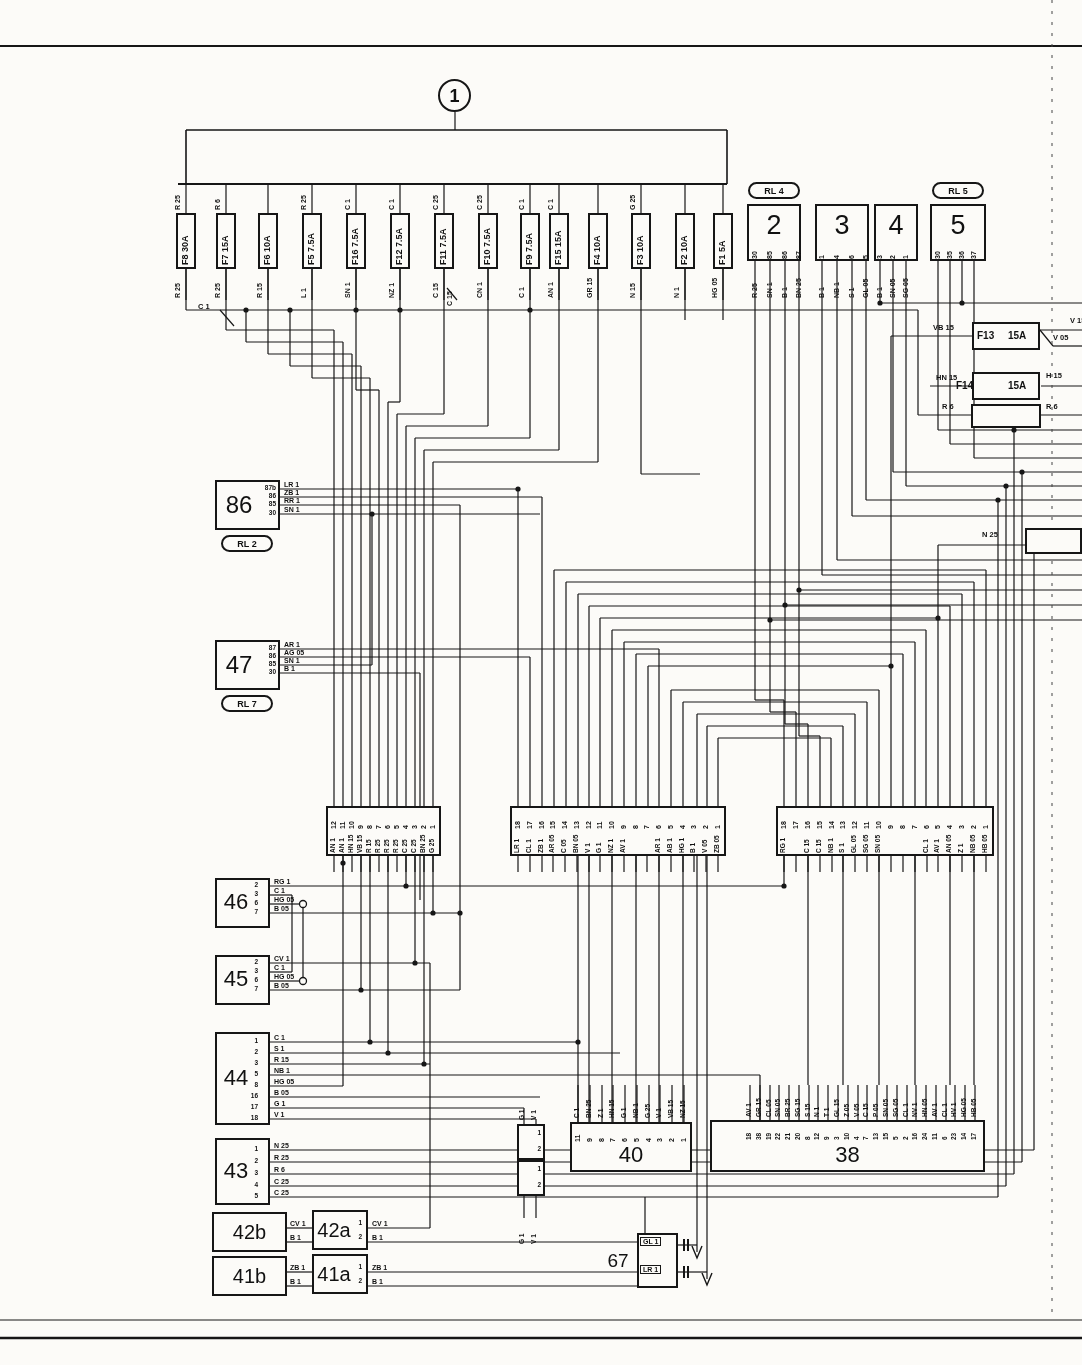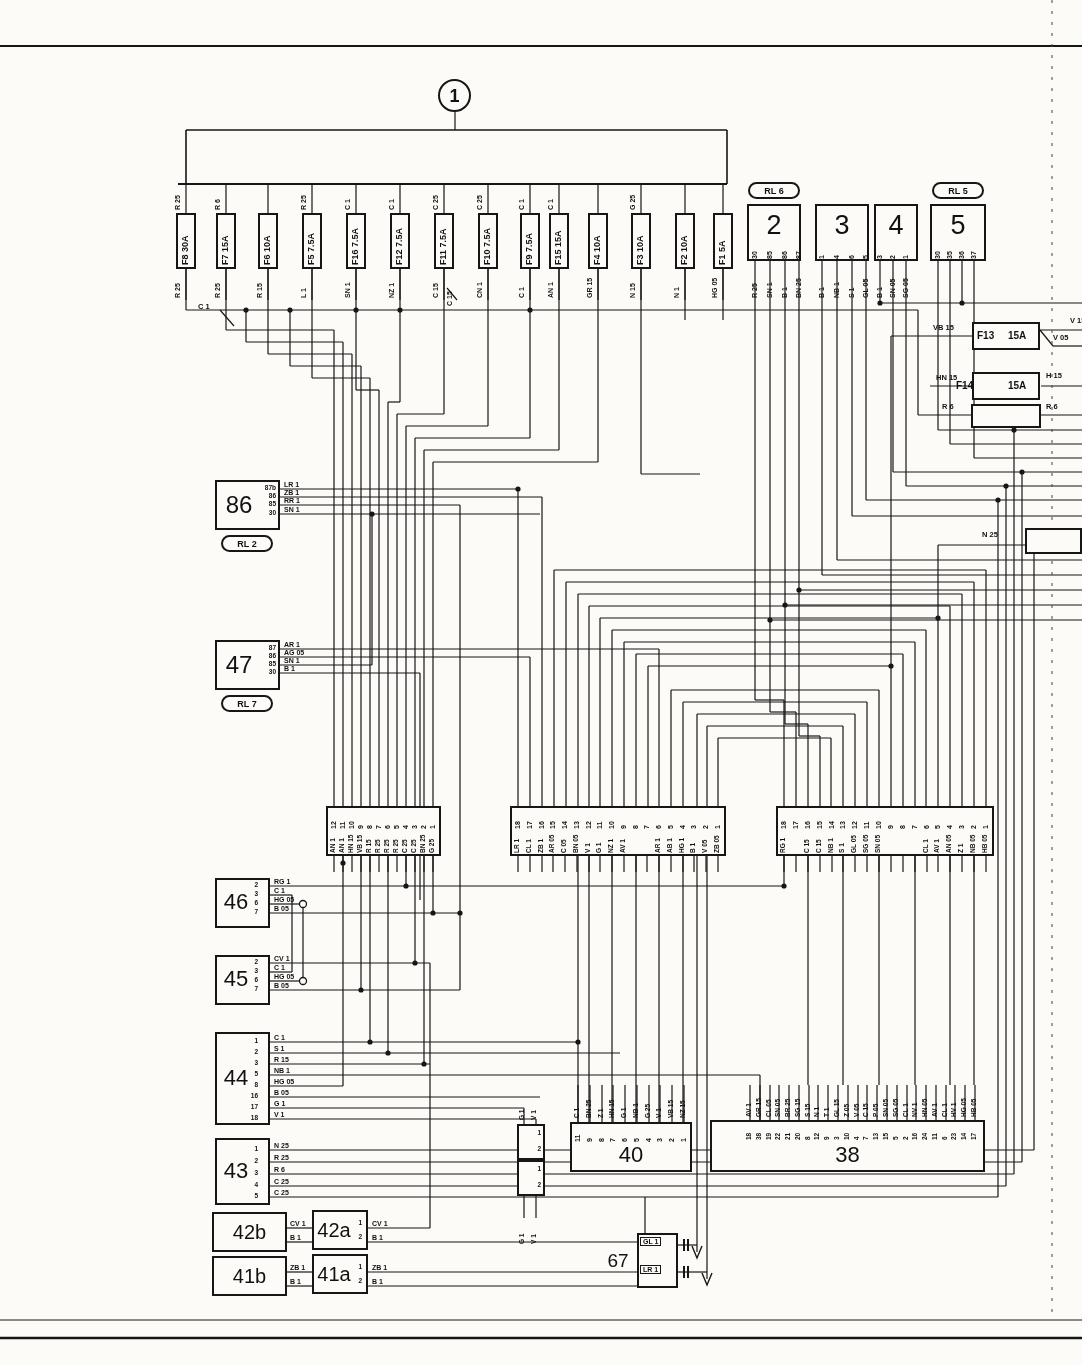--- a/index.html
+++ b/index.html
@@ -481,21 +481,21 @@
     <div class="vlabel" style="left: 889px; top: 259px; font-size: 7px;">2</div>
     <div class="vlabel" style="left: 889px; top: 298px; font-size: 7px;">SN 05</div>
     <div class="vlabel" style="left: 902px; top: 259px; font-size: 7px;">1</div>
     <div class="vlabel" style="left: 902px; top: 298px; font-size: 7px;">SG 05</div>
     <div class="box" style="left: 930px; top: 204px; width: 56px; height: 57px;"></div>
     <div class="bignum" style="left: 930px; top: 212px; width: 56px; font-size: 27px;">5</div>
     <div class="vlabel" style="left: 934px; top: 259px; font-size: 7px;">30</div>
     <div class="vlabel" style="left: 946px; top: 259px; font-size: 7px;">35</div>
     <div class="vlabel" style="left: 958px; top: 259px; font-size: 7px;">36</div>
     <div class="vlabel" style="left: 970px; top: 259px; font-size: 7px;">37</div>
-    <div class="oval" style="left: 748px; top: 182px; width: 52px; height: 17px; font-size: 9px; line-height: 14px;">RL 6</div>
+    <div class="oval" style="left: 748px; top: 182px; width: 52px; height: 17px; font-size: 9px; line-height: 14px;">RL 4</div>
     <div class="oval" style="left: 932px; top: 182px; width: 52px; height: 17px; font-size: 9px; line-height: 14px;">RL 5</div>
     <div class="box" style="left: 972px; top: 322px; width: 68px; height: 28px;"></div>
     <div class="hlabel" style="left: 977px; top: 331px; font-size: 10px;">F13</div>
     <div class="hlabel" style="left: 1008px; top: 331px; font-size: 10px;">15A</div>
     <div class="box" style="left: 972px; top: 372px; width: 68px; height: 28px;"></div>
     <div class="hlabel" style="left: 956px; top: 381px; font-size: 10px;">F14</div>
     <div class="hlabel" style="left: 1008px; top: 381px; font-size: 10px;">15A</div>
     <div class="box" style="left: 971px; top: 404px; width: 70px; height: 24px;"></div>
     <div class="box" style="left: 215px; top: 480px; width: 65px; height: 50px;"></div>
     <div class="bignum" style="left: 217px; top: 493px; width: 44px; font-size: 24px;">86</div>

